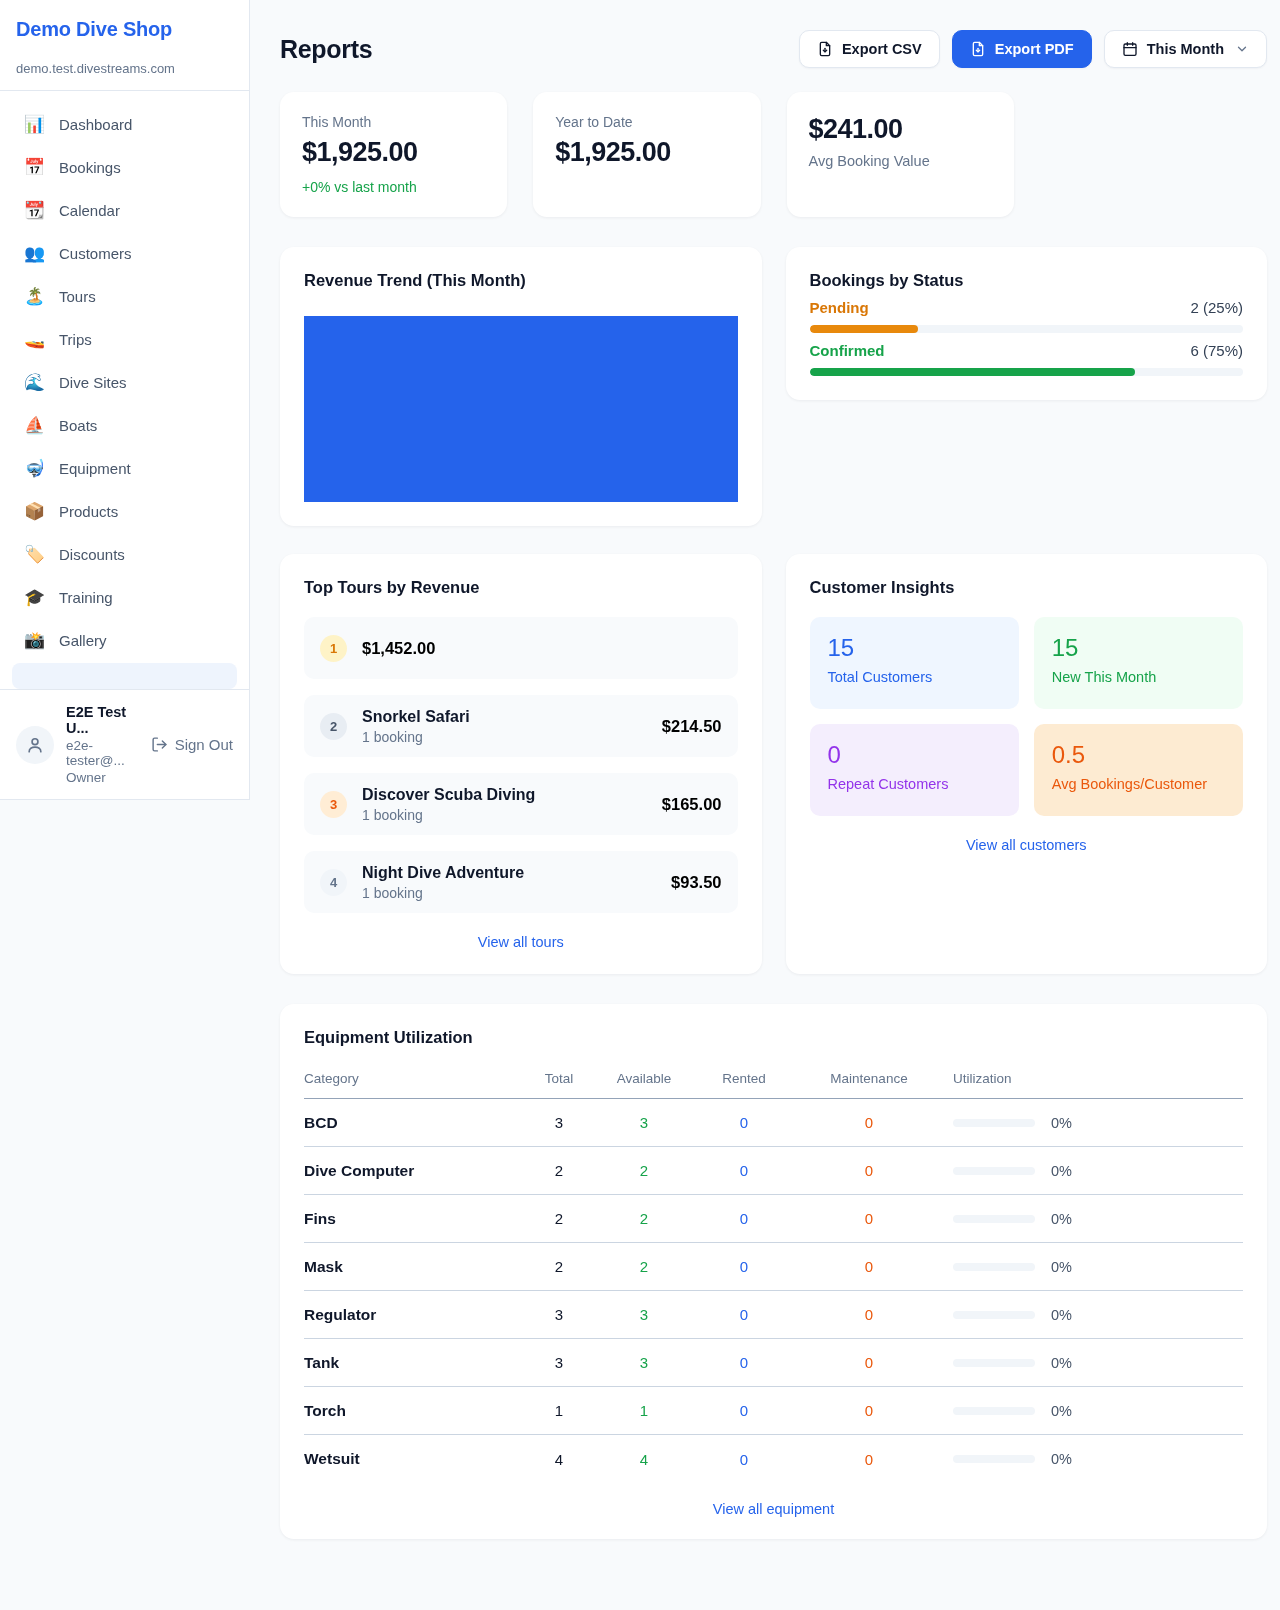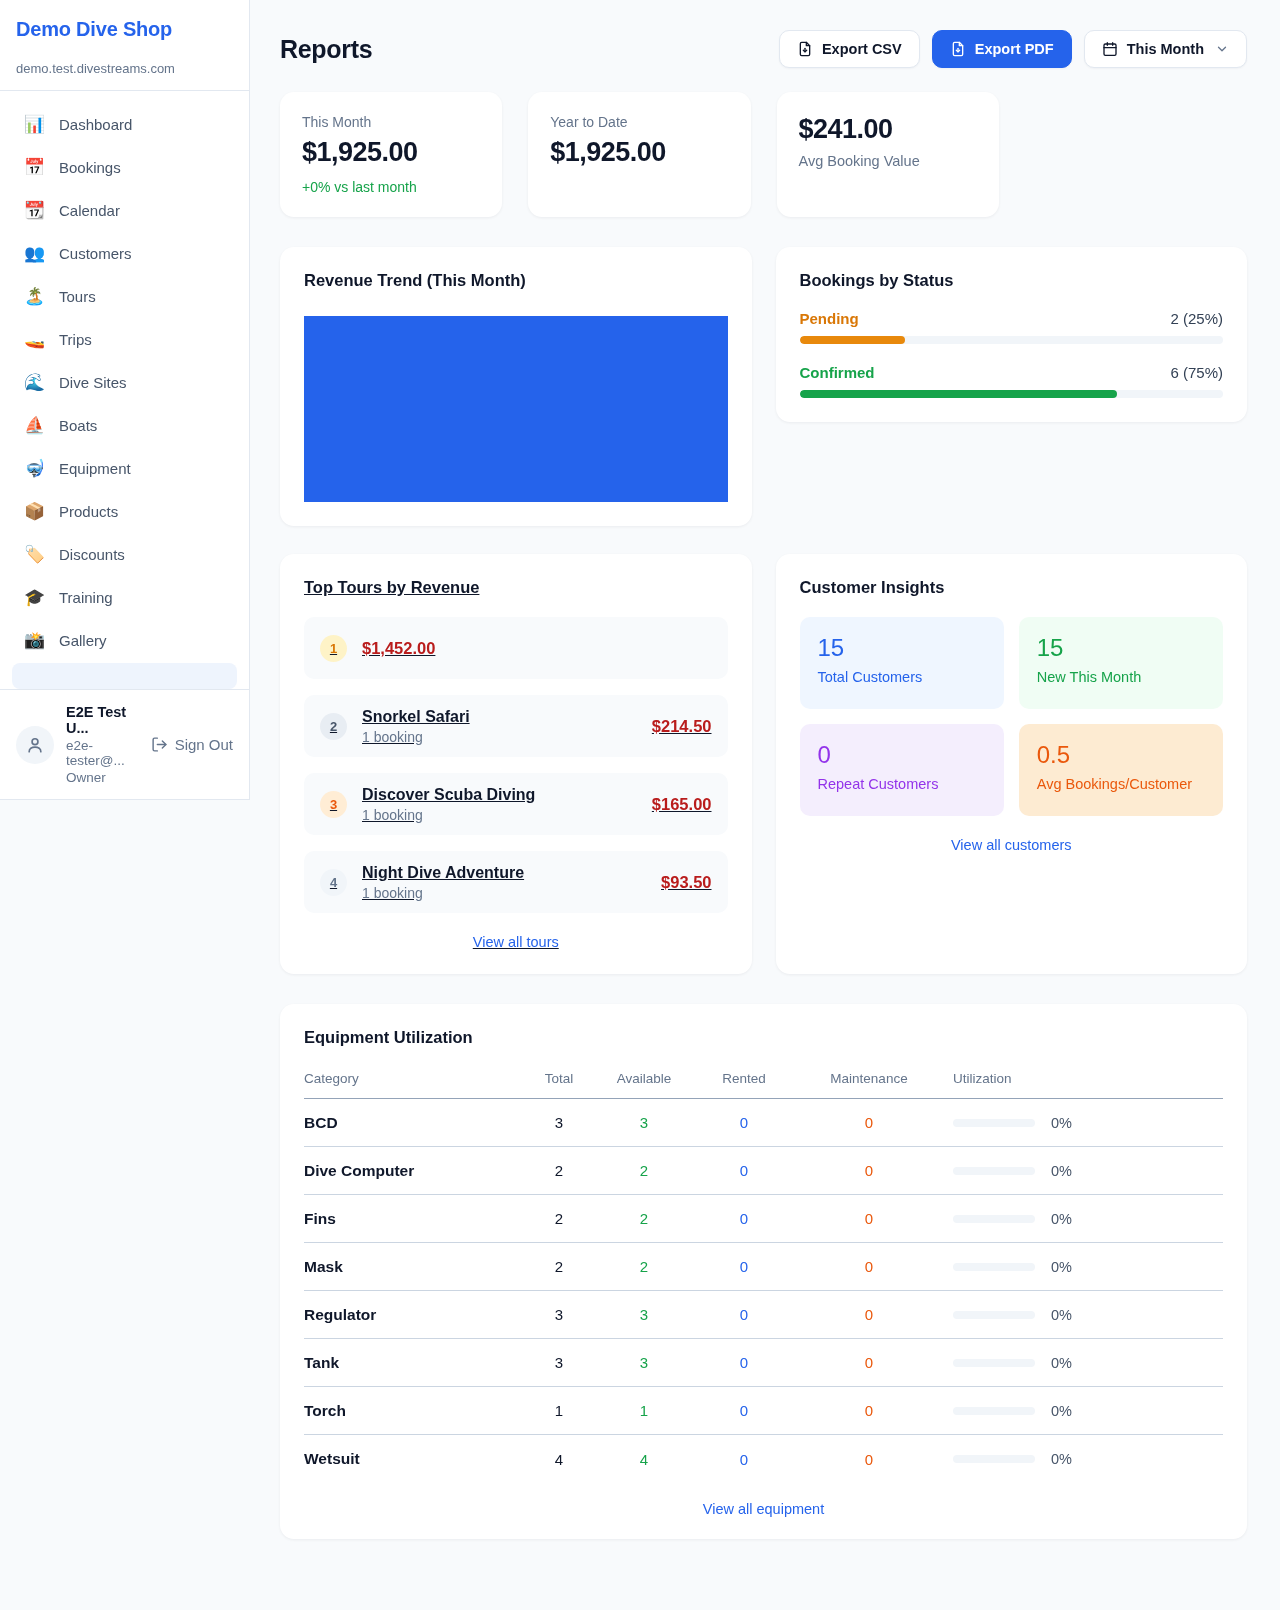--- a/index.html
+++ b/index.html
@@ -41,21 +41,21 @@
     width: 38px; height: 38px; border-radius: 50%;
     background: #f1f5f9; color:#64748b;
     display:flex; align-items:center; justify-content:center; flex:none;
   }
   .user-meta { flex: 1; min-width: 0; }
   .user-name { font-size: 14.5px; font-weight: bold; color:#0f172a; }
   .user-email { font-size: 13.5px; color:#64748b; margin-top: 2px; }
   .user-role { font-size: 13.5px; color:#64748b; margin-top: 2px; }
   .signout { display:flex; align-items:center; gap:7px; color:#64748b; font-size: 15px; cursor:pointer; flex:none; }
   
-  .main { position: absolute; left: 250px; top: 0; width: 1030px; padding: 30px 33px 0 30px; }
+  .main { position: absolute; left: 250px; top: 0; width: 1030px; padding: 30px 13px 0 30px; }
   .page-header { display: flex; align-items: center; justify-content: space-between; }
   .page-title { font-size: 25px; font-weight: bold; letter-spacing: -0.3px; }
   .header-actions { display: flex; gap: 12px; }
   .btn {
     display: inline-flex; align-items: center; gap: 9px;
     height: 38px; padding: 0 17px; border-radius: 10px;
     font-size: 14.5px; font-weight: bold; cursor: pointer;
     background: #fff; color: #0f172a; border: 1px solid #e2e8f0;
     box-shadow: 0 1px 2px rgba(15,23,42,.04);
   }
@@ -74,42 +74,42 @@
   .stat-label { font-size: 14px; color: #64748b; }
   .stat-value { font-size: 27px; font-weight: bold; letter-spacing: -0.5px; margin-top: 7px; color:#0f172a; }
   .stat-delta { font-size: 14px; color: #16a34a; margin-top: 11px; }
   .stat-card.reverse .stat-value { margin-top: 0; }
   .stat-card.reverse .stat-label { margin-top: 8px; font-size: 14.5px; }
   
   .row-2 { display: grid; grid-template-columns: 1fr 1fr; gap: 24px; margin-top: 30px; align-items: start; }
   .chart-card { padding: 24px; }
   .chart-block { margin-top: 26px; height: 186px; background: #2563eb; }
   .status-card { padding: 24px; }
-  .status-row { margin-top: 20px; }
+  .status-row { margin-top: 9px; }
   .status-top { display: flex; justify-content: space-between; align-items: baseline; }
   .status-label { font-size: 15px; font-weight: bold; }
   .status-count { font-size: 15px; color: #334155; }
   .status-track { margin-top: 9px; height: 8px; border-radius: 99px; background: #f1f5f9; overflow: hidden; }
   .status-fill { height: 100%; border-radius: 99px; }
   
-  .tours-card { padding: 24px; text-decoration: underline; }
+  .tours-card { padding: 24px; }
   .tour-list { margin-top: 20px; display: flex; flex-direction: column; gap: 16px; }
   .tour-item {
     display: flex; align-items: center; gap: 15px;
     background: #f8fafc; border-radius: 10px; padding: 13px 16px; height: 62px;
   }
   .rank-badge {
     width: 27px; height: 27px; border-radius: 50%; flex: none;
     display: flex; align-items: center; justify-content: center;
     font-size: 13px; font-weight: bold; background:#f1f5f9; color:#64748b;
   }
   .tour-info { flex: 1; min-width: 0; }
   .tour-name { font-size: 16px; font-weight: bold; color:#0f172a; }
   .tour-bookings { font-size: 14px; color: #64748b; margin-top: 3px; }
-  .tour-revenue { font-size: 16.5px; font-weight: bold; color: #b91c1c; flex: none; }
+  .tour-revenue { font-size: 16.5px; font-weight: bold; color: #000000; flex: none; }
   .view-link { display: block; text-align: center; color: #2563eb; font-size: 14.5px; margin-top: 21px; cursor: pointer; }
   
   .insights-card { padding: 24px; min-height: 420px; }
   .insight-grid { margin-top: 20px; display: grid; grid-template-columns: 1fr 1fr; gap: 15px; }
   .insight-tile { border-radius: 10px; padding: 17px 18px; height: 92px; }
   .insight-value { font-size: 24px; font-weight: normal; }
   .insight-label { font-size: 14.5px; margin-top: 7px; }
   
   .equip-card { margin-top: 30px; padding: 24px 24px 22px; }
   .equip-table { margin-top: 16px; }

